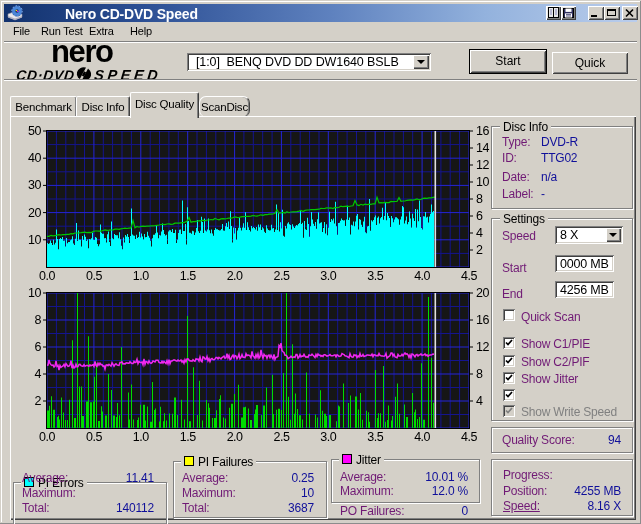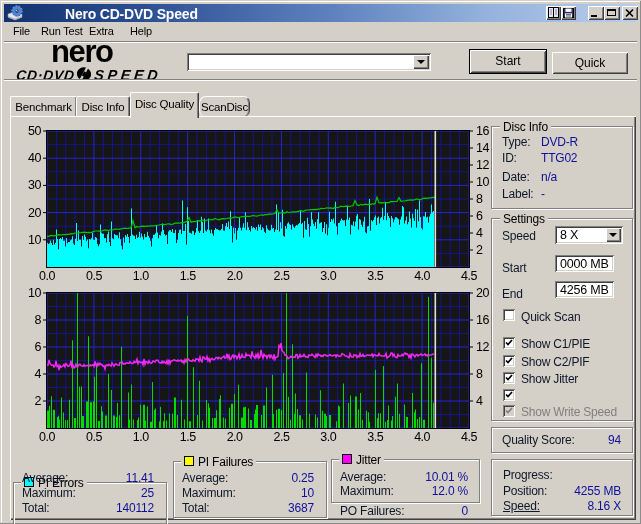--- a/index.html
+++ b/index.html
@@ -34,21 +34,21 @@
     box-shadow: inset 1px 1px 0 #ffffff, inset -1px -1px 0 #404040, inset 2px 2px 0 #d4d0c8, inset -2px -2px 0 #808080;}
   
   .tab{position:absolute;background:#d4d0c8;font-size:11.5px;letter-spacing:-0.2px;color:#000;text-align:center;
     border-top:1px solid #fff;border-left:1px solid #fff;border-right:1px solid #404040;
     border-radius:2px 2px 0 0;box-shadow:inset -1px 0 0 #808080;}
   #page{left:10px;top:116px;width:626px;height:404px;background:#d4d0c8;
     box-shadow: inset 1px 1px 0 #ffffff, inset -1px -1px 0 #404040, inset -2px -2px 0 #808080;}
   
   .gb{position:absolute;border:1px solid #808080;box-shadow:1px 1px 0 #fff, inset 1px 1px 0 #fff;}
   .gb .cap{position:absolute;top:-7px;left:8px;background:#d4d0c8;padding:0 3px;font-size:12px;letter-spacing:-0.2px;white-space:nowrap;}
-  .lbl{position:absolute;font-size:12px;letter-spacing:-0.2px;color:#0f172a;white-space:nowrap;}
+  .lbl{position:absolute;font-size:12px;letter-spacing:-0.2px;color:#701a75;white-space:nowrap;}
   .val{position:absolute;font-size:12px;letter-spacing:-0.2px;color:#10109a;white-space:nowrap;text-align:right;}
   .sq{position:absolute;width:8px;height:8px;border:1px solid #000;}
   
   .edit{position:absolute;background:#fff;
     box-shadow: inset 1px 1px 0 #808080, inset -1px -1px 0 #ffffff, inset 2px 2px 0 #404040, inset -2px -2px 0 #d4d0c8;}
   .edit span{position:absolute;left:5px;top:2px;font-size:12.5px;color:#000;letter-spacing:-0.2px;}
   .cb{position:absolute;width:12px;height:12px;background:#fff;
     box-shadow: inset 1px 1px 0 #808080, inset -1px -1px 0 #ffffff, inset 2px 2px 0 #404040, inset -2px -2px 0 #d4d0c8;}
   .cb svg{position:absolute;left:2px;top:2px;}
   .cb.dis{background:#d4d0c8;}
@@ -117,20 +117,21 @@
         <text x="98" y="40" font-size="14.5px" letter-spacing="3.6">SPEED</text>
       </g>
       <g transform="translate(84,34)">
         <ellipse cx="0" cy="0" rx="7.2" ry="6.6" fill="#000" transform="rotate(14)"></ellipse>
         <rect x="-9" y="-1.3" width="18" height="2.3" fill="#d4d0c8" transform="rotate(-62)"></rect>
         <rect x="-2.4" y="-1.2" width="4.8" height="2.4" fill="#000" transform="rotate(-62)"></rect>
       </g>
     </svg>
   </div>
   <div id="combo" class="abs">
+    <span class="ct">[1:0]&nbsp; BENQ DVD DD DW1640 BSLB</span>
     <div class="drop">
         <div class="dn"></div>
       </div>
   </div>
   <div class="abs" style="left:469px;top:49px;width:78px;height:25px;background:#000;"></div>
   <div class="btn" style="left:470px;top:50px;width:76px;height:23px;line-height:23px;">Start</div>
   <div class="btn" style="left:552px;top:52px;width:76px;height:22px;line-height:22px;">Quick</div>
   <div class="abs etch" style="left:4px;top:79px;width:633px"></div>
 
   <div class="tab" style="left:10px;top:96px;width:65px;height:20px;line-height:20px;">Benchmark</div>
@@ -273,21 +274,20 @@
     <span class="val" style="left:521px;top:484px;width:100px;">4255 MB</span>
   <span class="lbl" style="left:503px;top:499px;text-decoration:underline;">Speed:</span>
     <span class="val" style="left:521px;top:499px;width:100px;">8.16 X</span>
 
   <div class="gb" style="left:13px;top:482px;width:152px;height:55px;">
     <span class="cap" style="left:7px;"><i class="sq" style="position:relative;display:inline-block;background:#00ffff;margin-right:4px;top:0px;"></i>PI Errors</span>
   </div>
   <span class="lbl" style="left:22px;top:471px;">Average:</span>
     <span class="val" style="left:54px;top:471px;width:100px;">11.41</span>
   <span class="lbl" style="left:22px;top:486px;">Maximum:</span>
-    <span class="val" style="left:54px;top:486px;width:100px;">25</span>
   <span class="lbl" style="left:22px;top:501px;">Total:</span>
     <span class="val" style="left:54px;top:501px;width:100px;">140112</span>
 
   <div class="gb" style="left:173px;top:461px;width:152px;height:55px;">
     <span class="cap" style="left:7px;"><i class="sq" style="position:relative;display:inline-block;background:#ffff00;margin-right:4px;top:0px;"></i>PI Failures</span>
   </div>
   <span class="lbl" style="left:182px;top:471px;">Average:</span>
     <span class="val" style="left:214px;top:471px;width:100px;">0.25</span>
   <span class="lbl" style="left:182px;top:486px;">Maximum:</span>
     <span class="val" style="left:214px;top:486px;width:100px;">10</span>

